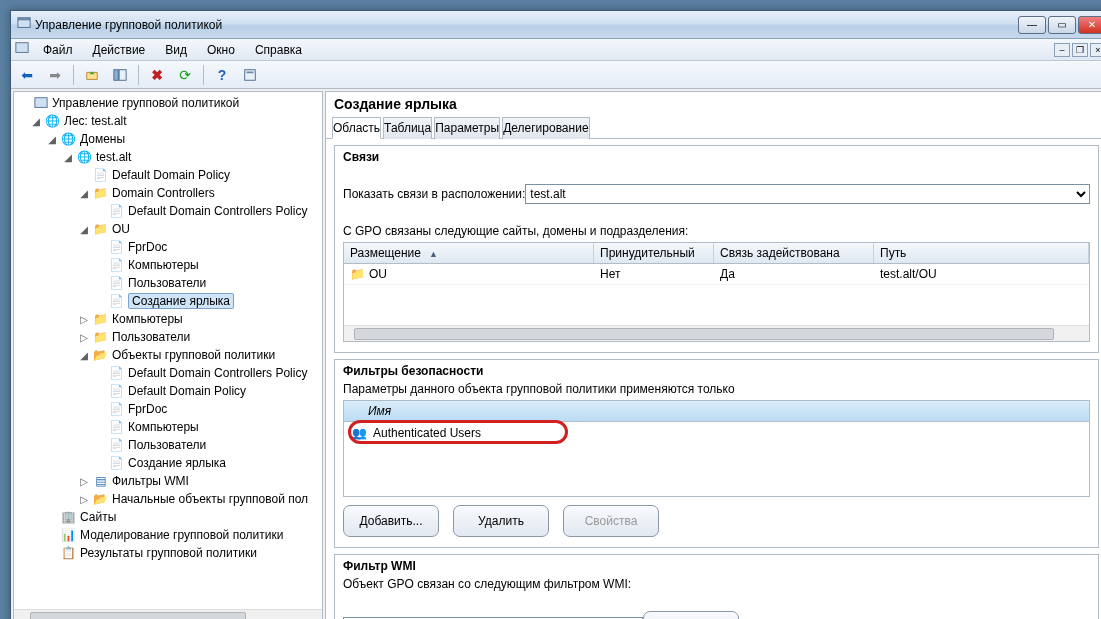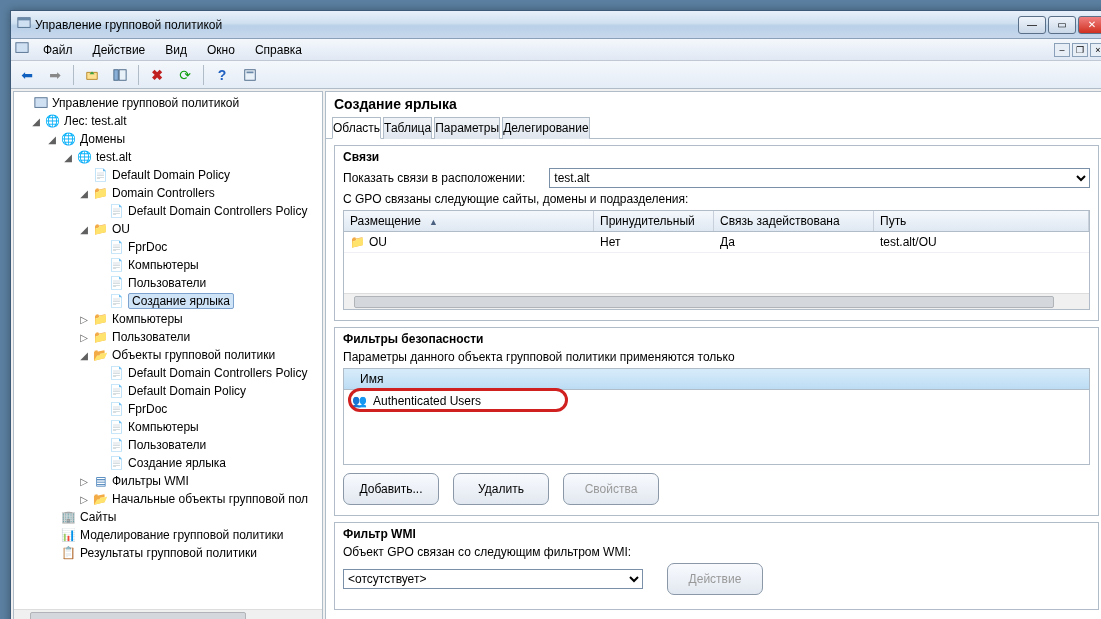--- a/index.html
+++ b/index.html
@@ -184,22 +184,22 @@
     border:1px solid #b0bcc8;
     padding:2px 8px 10px 8px;
   }
   .group-title {
     font-weight:bold;
     margin:2px 0 4px 0;
   }
   .inline-row {
     display:flex;
     align-items:center;
-    gap:24px;
-    margin:4px 0;
+    gap:0;
+    margin:20px 0;
   }
   select.wide, select.combo {
     flex:1;
     height:20px;
     border:1px solid #7a8fa8;
     background:#fff;
     font-size:12px;
   }
   .grid {
     border:1px solid #b0bcc8;
@@ -234,22 +234,23 @@
   .grid .scroll .thumb{
     position:absolute;left:10px;top:2px;height:12px;width:94%;
     background:#d4d8dc;border:1px solid #b0b4b8;border-radius:2px;
   }
   .sec-grid {
     border:1px solid #b0bcc8;
     margin-top:4px;
   }
   .sec-head {
     background:linear-gradient(to bottom,#d8ecfa,#bcdcf4);
-    padding:3px 16px;
+    padding:3px 24px;
     border-bottom:1px solid #b0bcc8;
+    font-style:italic;
   }
   .sec-row {
     padding:4px 8px;
     display:flex;align-items:center;gap:6px;
     position:relative;
   }
   .highlight-oval{
     position:absolute;
     left:4px;top:-2px;
     width:220px;height:24px;

